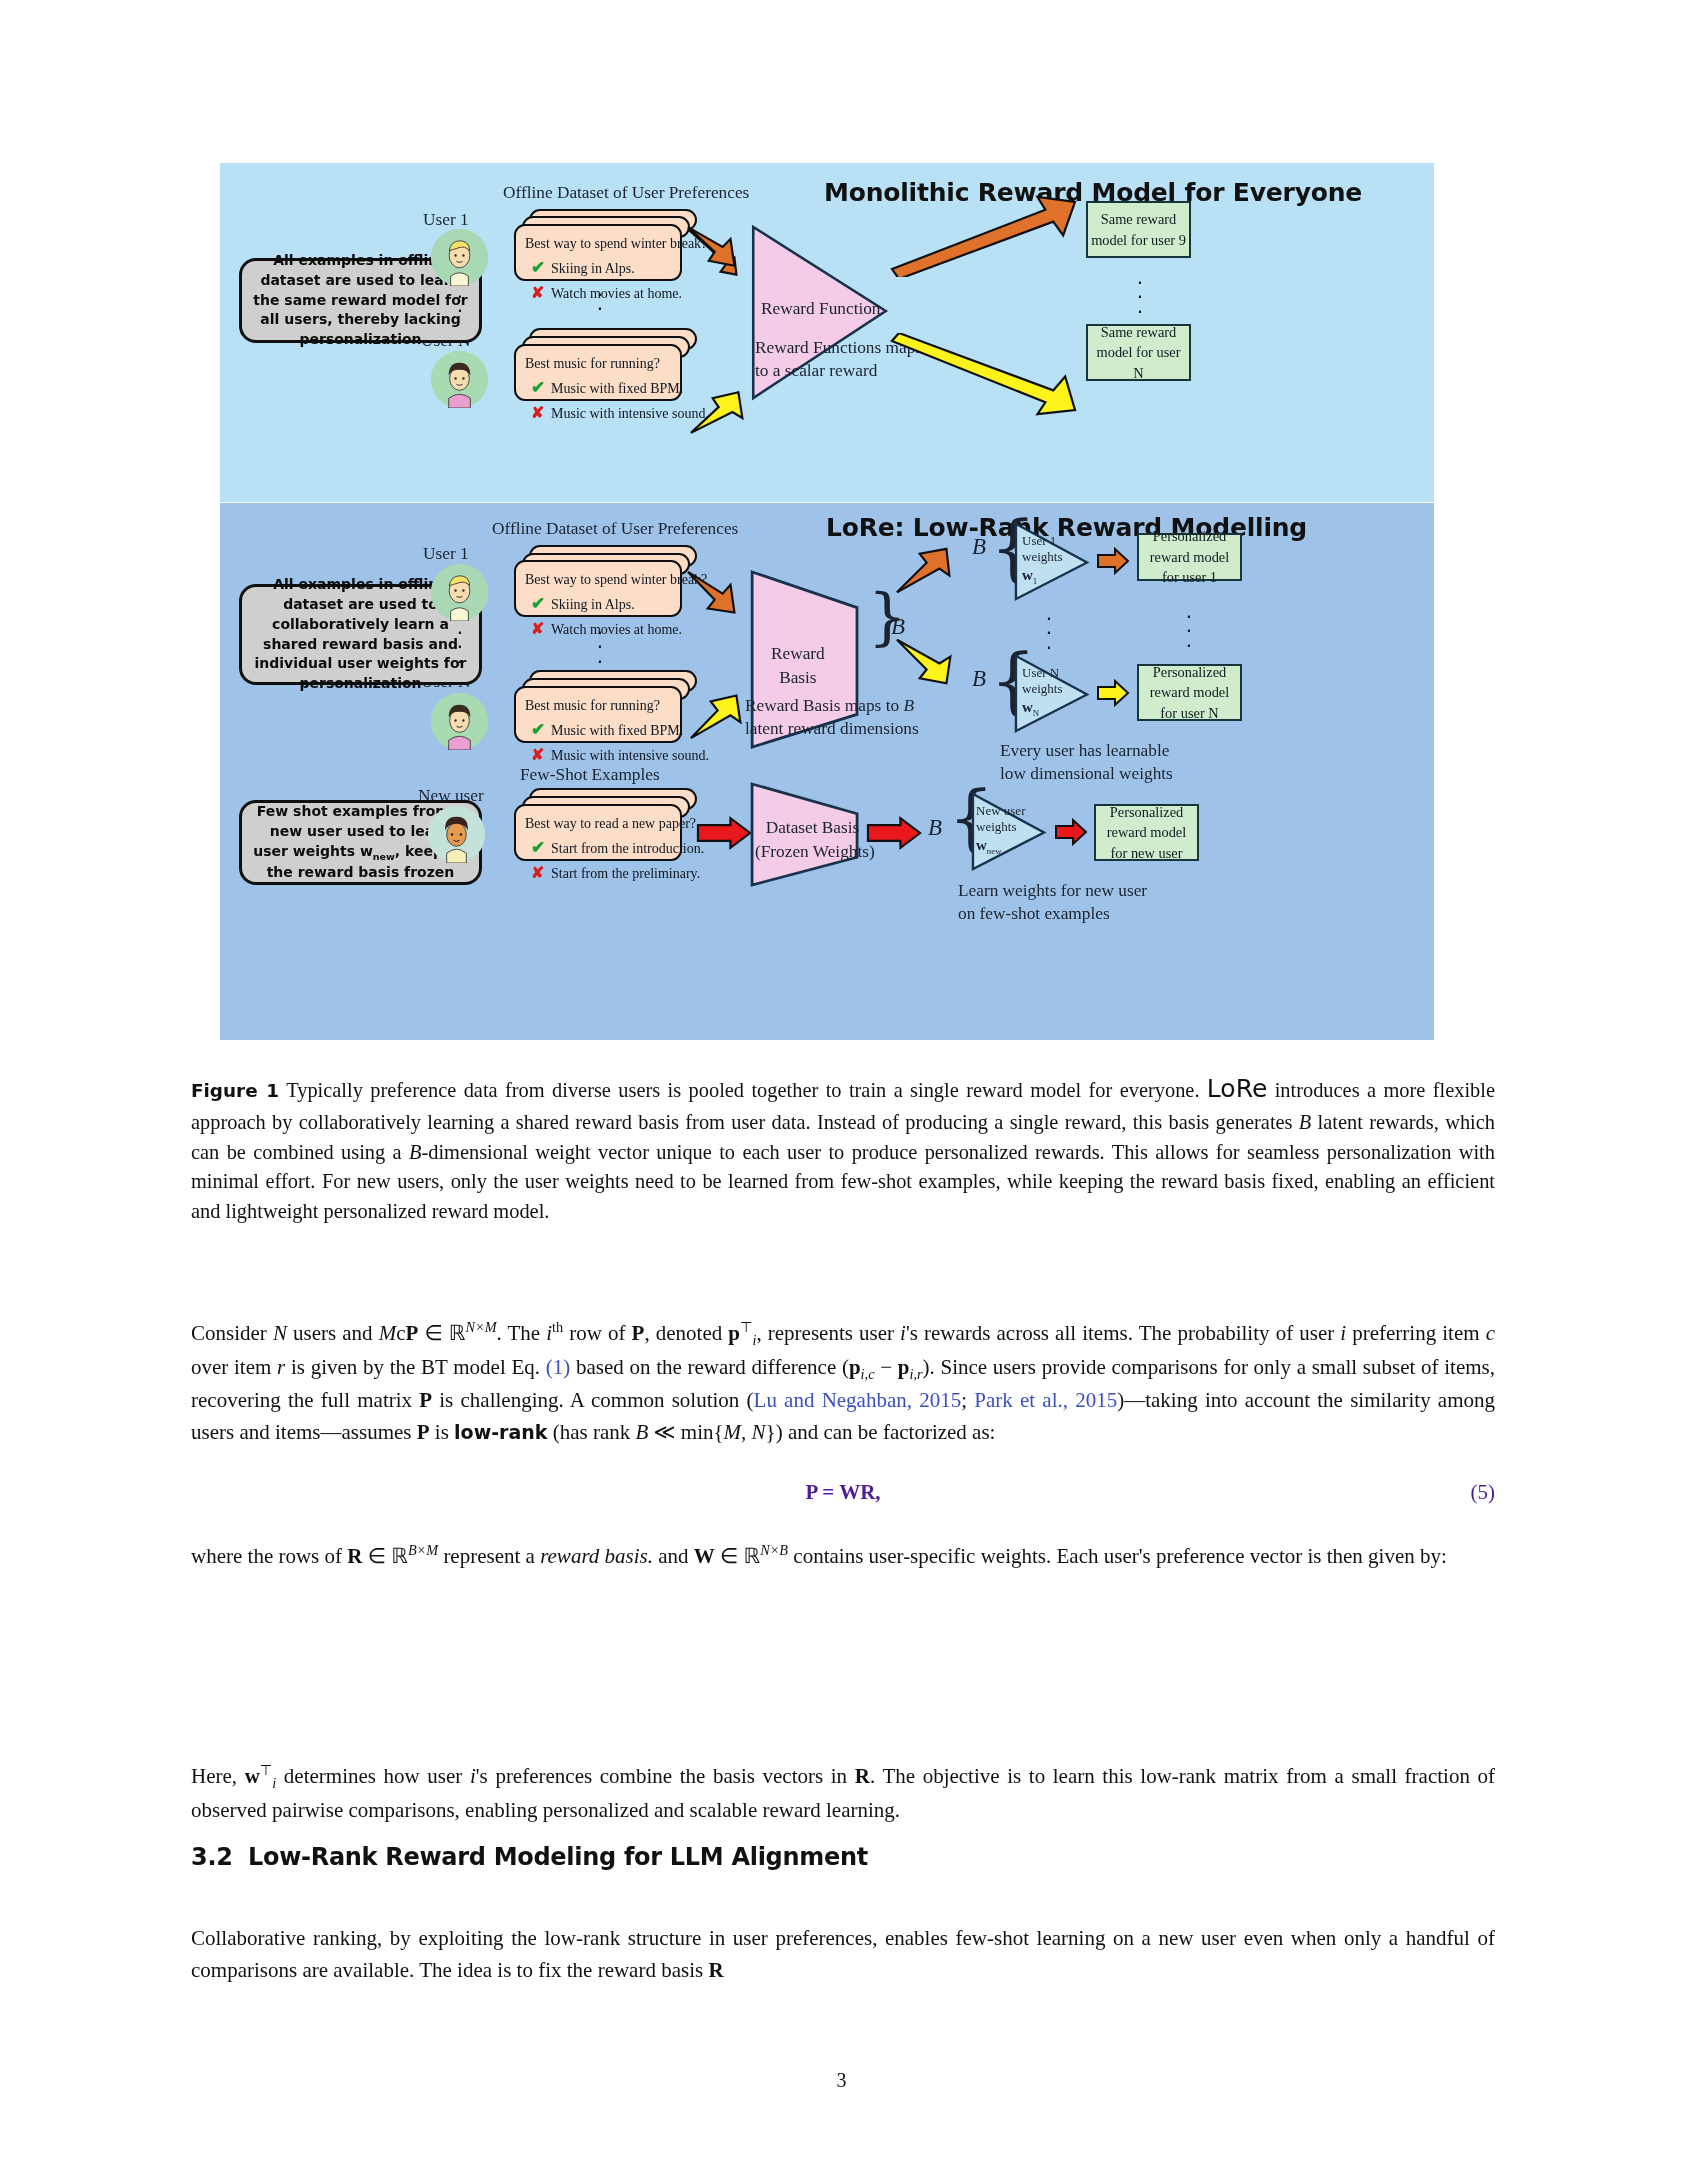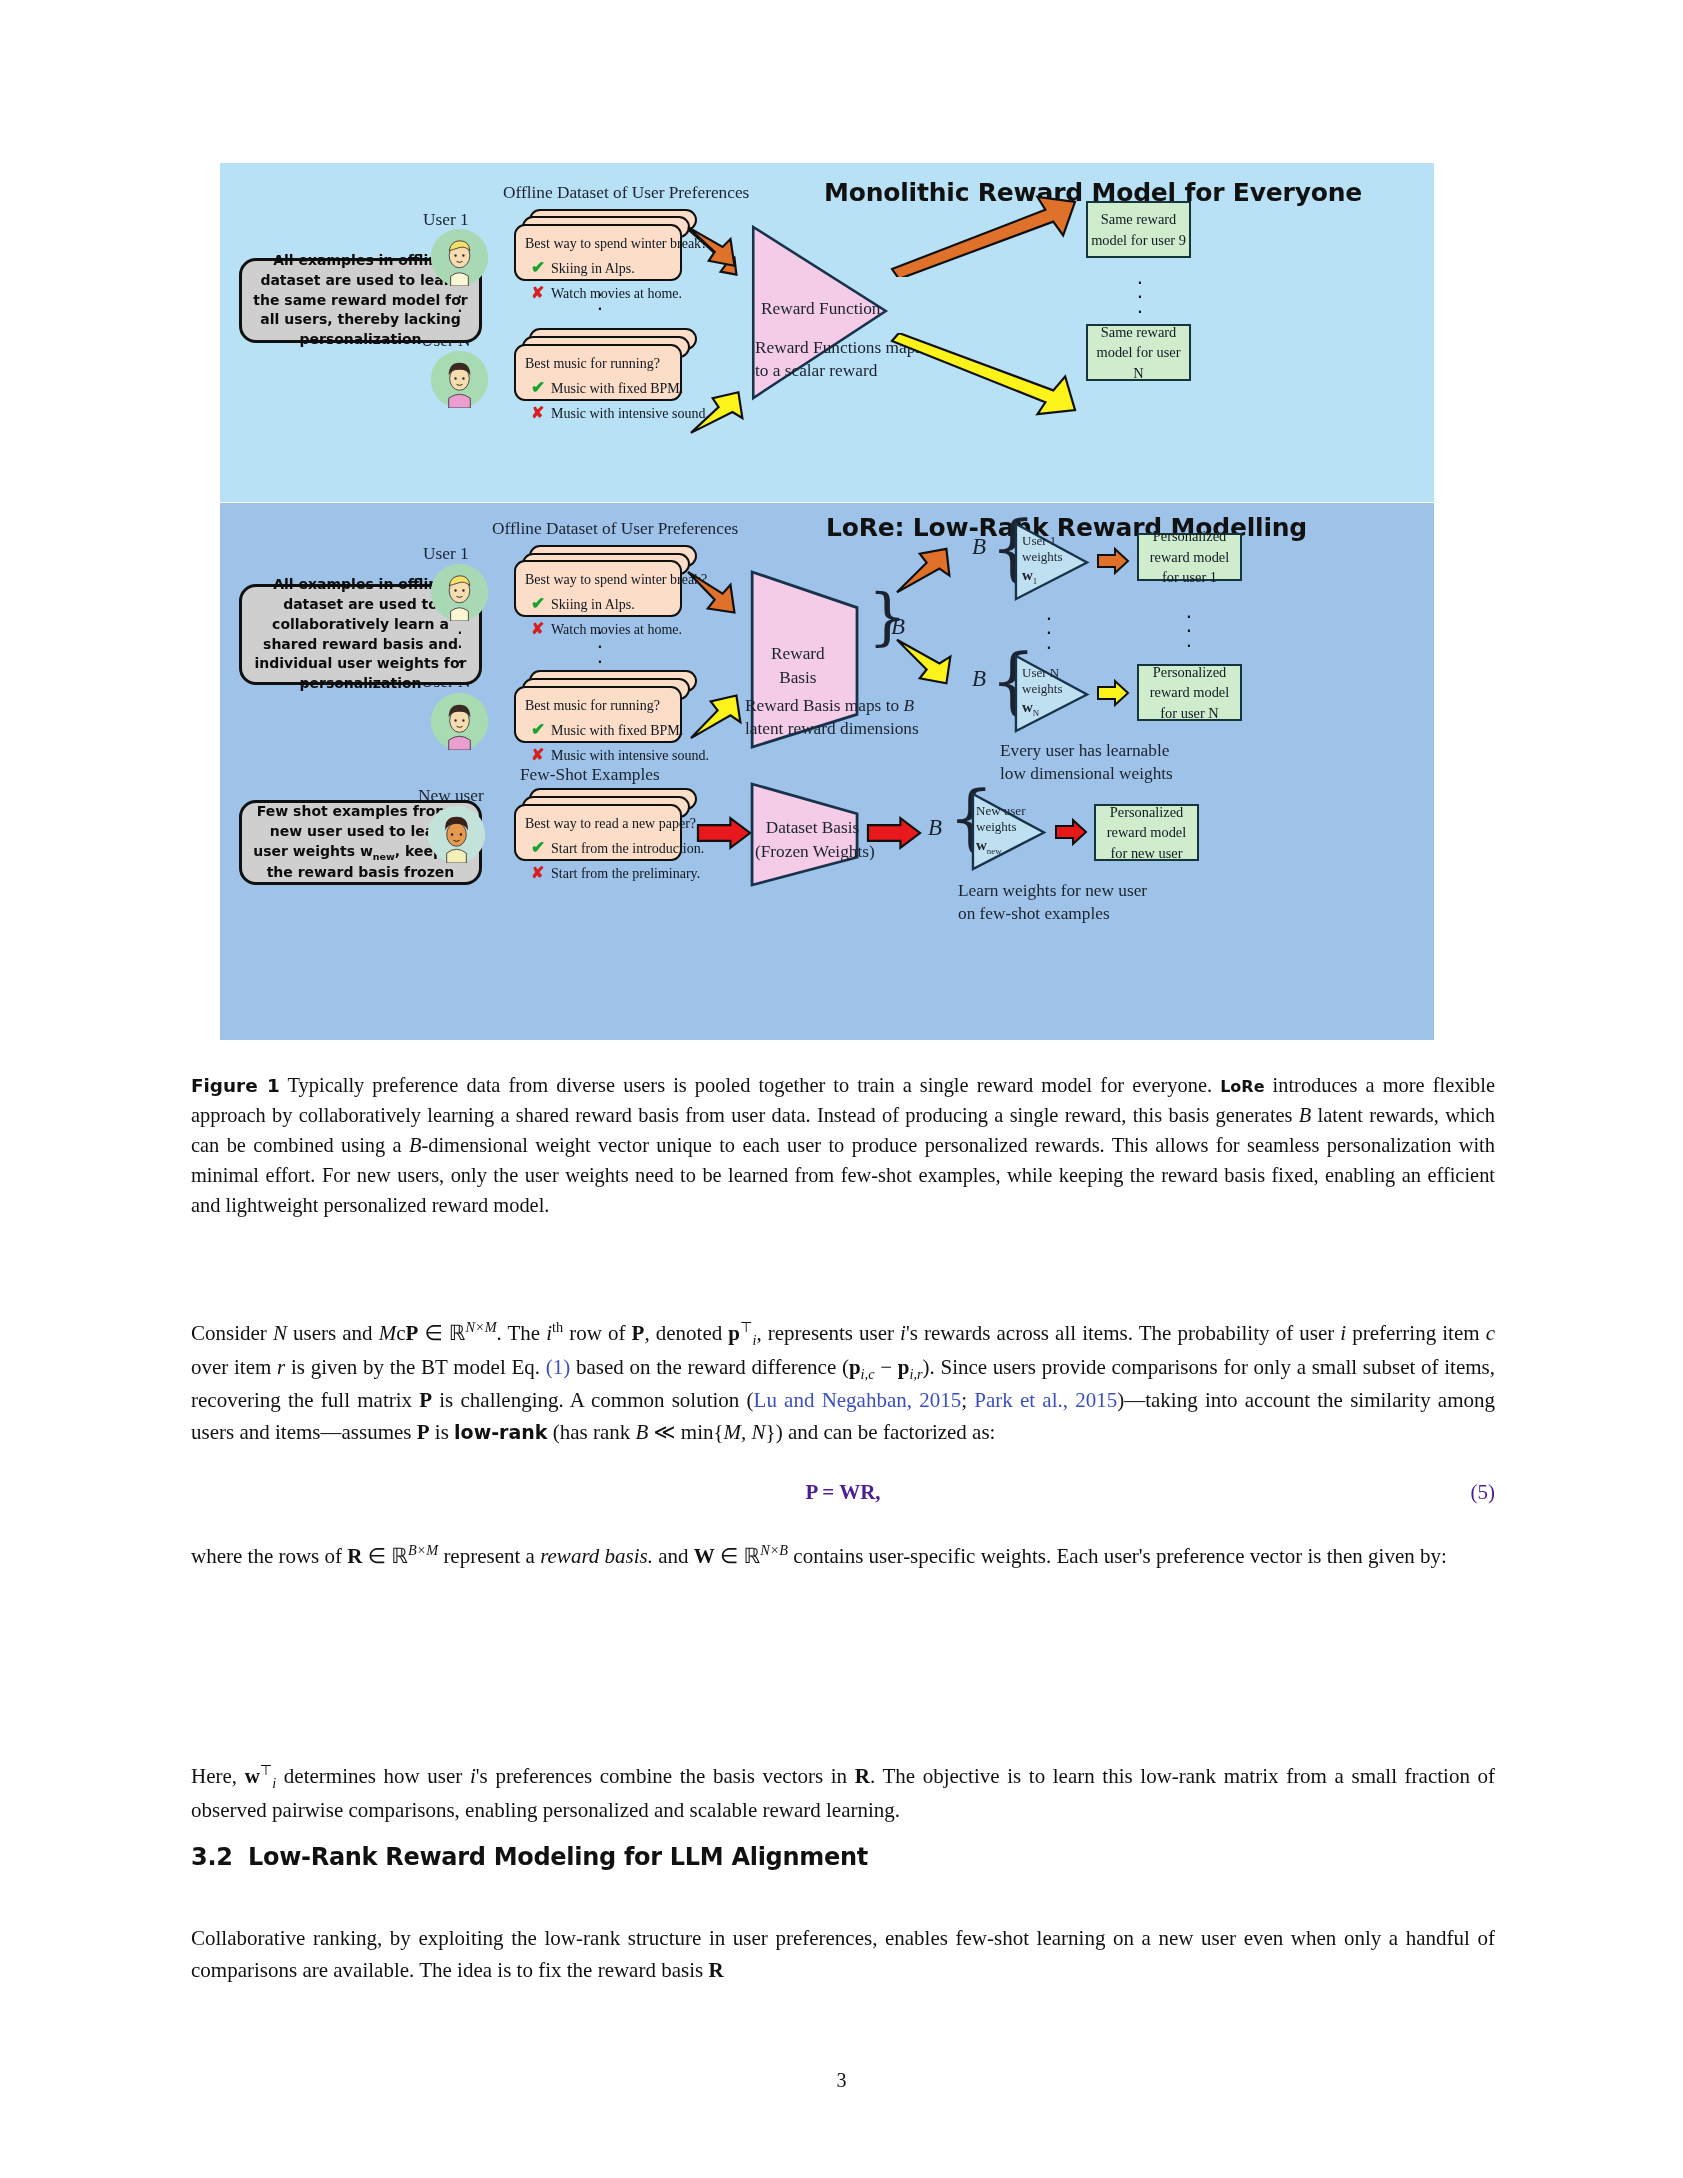--- a/index.html
+++ b/index.html
@@ -91,21 +91,21 @@
   
   .caption {
     position:absolute; left:191px; top:1071px; width:1304px;
     font-family:"Liberation Serif", serif;
     font-size:20.4px;
     line-height:1.465;
     text-align:justify;
     color:#111;
   }
   .caption b.lbl { font-family:"DejaVu Sans", sans-serif; font-weight:bold; font-size:18.4px; }
-  .caption b.lore { font-family:"DejaVu Sans", sans-serif; font-weight:bold; font-size:16px; }
+  .caption b.lore { font-family:"DejaVu Sans", sans-serif; font-weight:normal; font-size:25px; }
 
   .body-para {
     position:absolute; left:191px; width:1304px;
     font-family:"Liberation Serif", serif;
     font-size:21px;
     line-height:1.5;
     text-align:justify;
     color:#111;
   }
   .p1 { top:1317px; }

